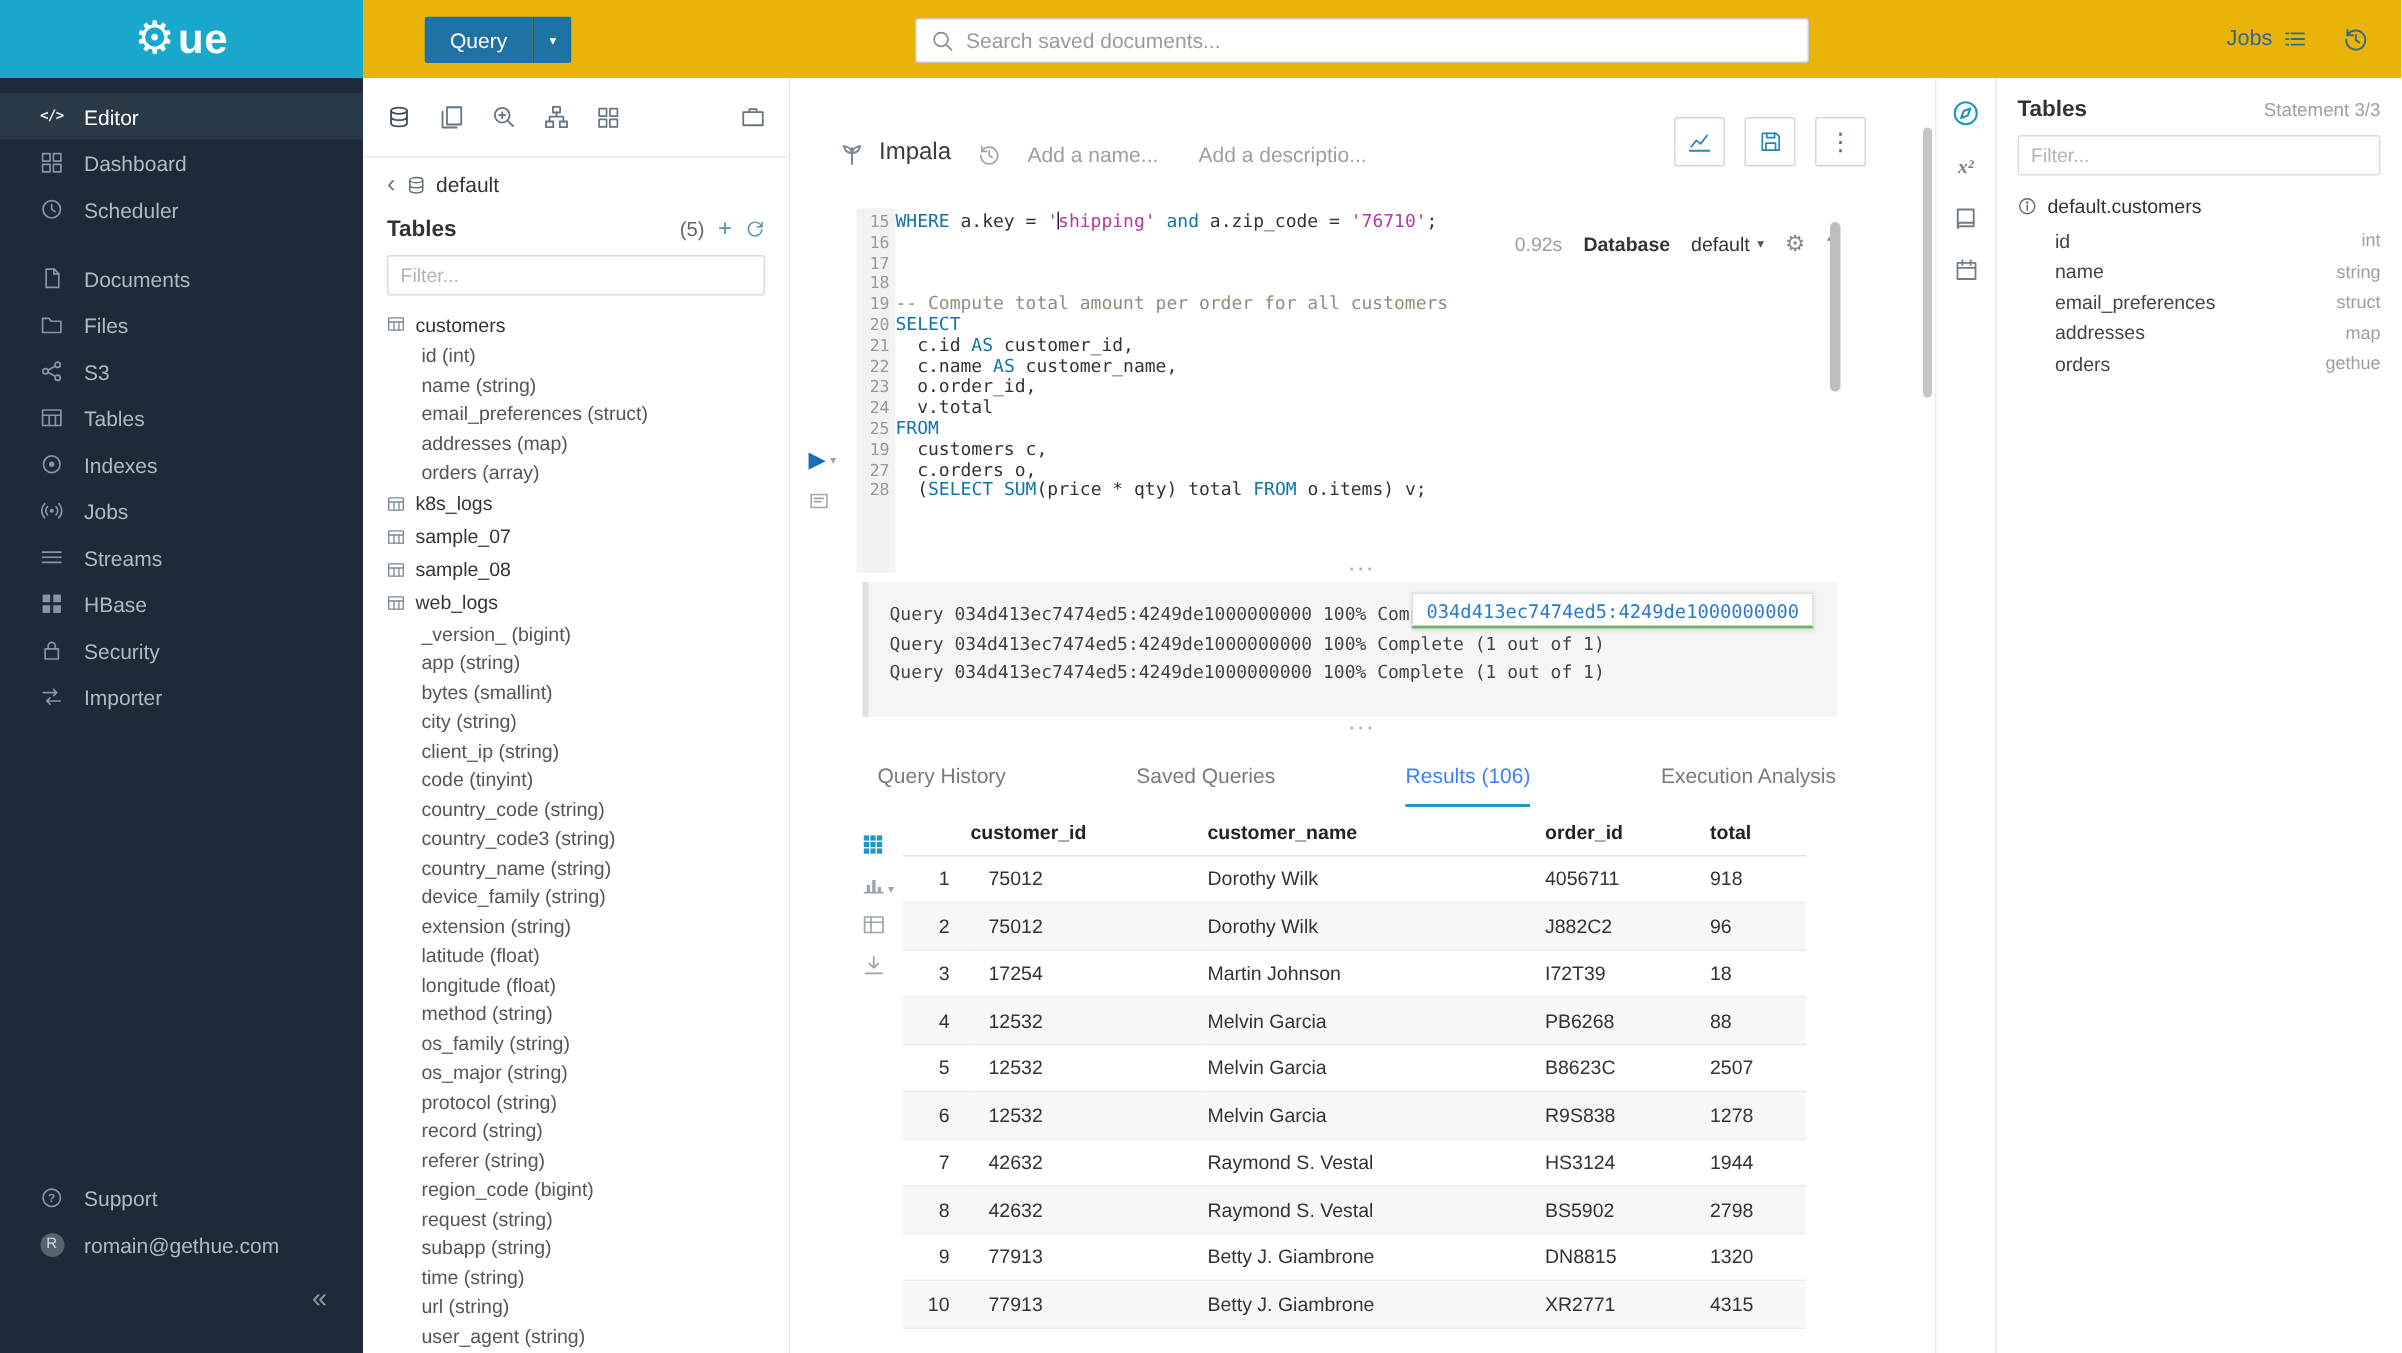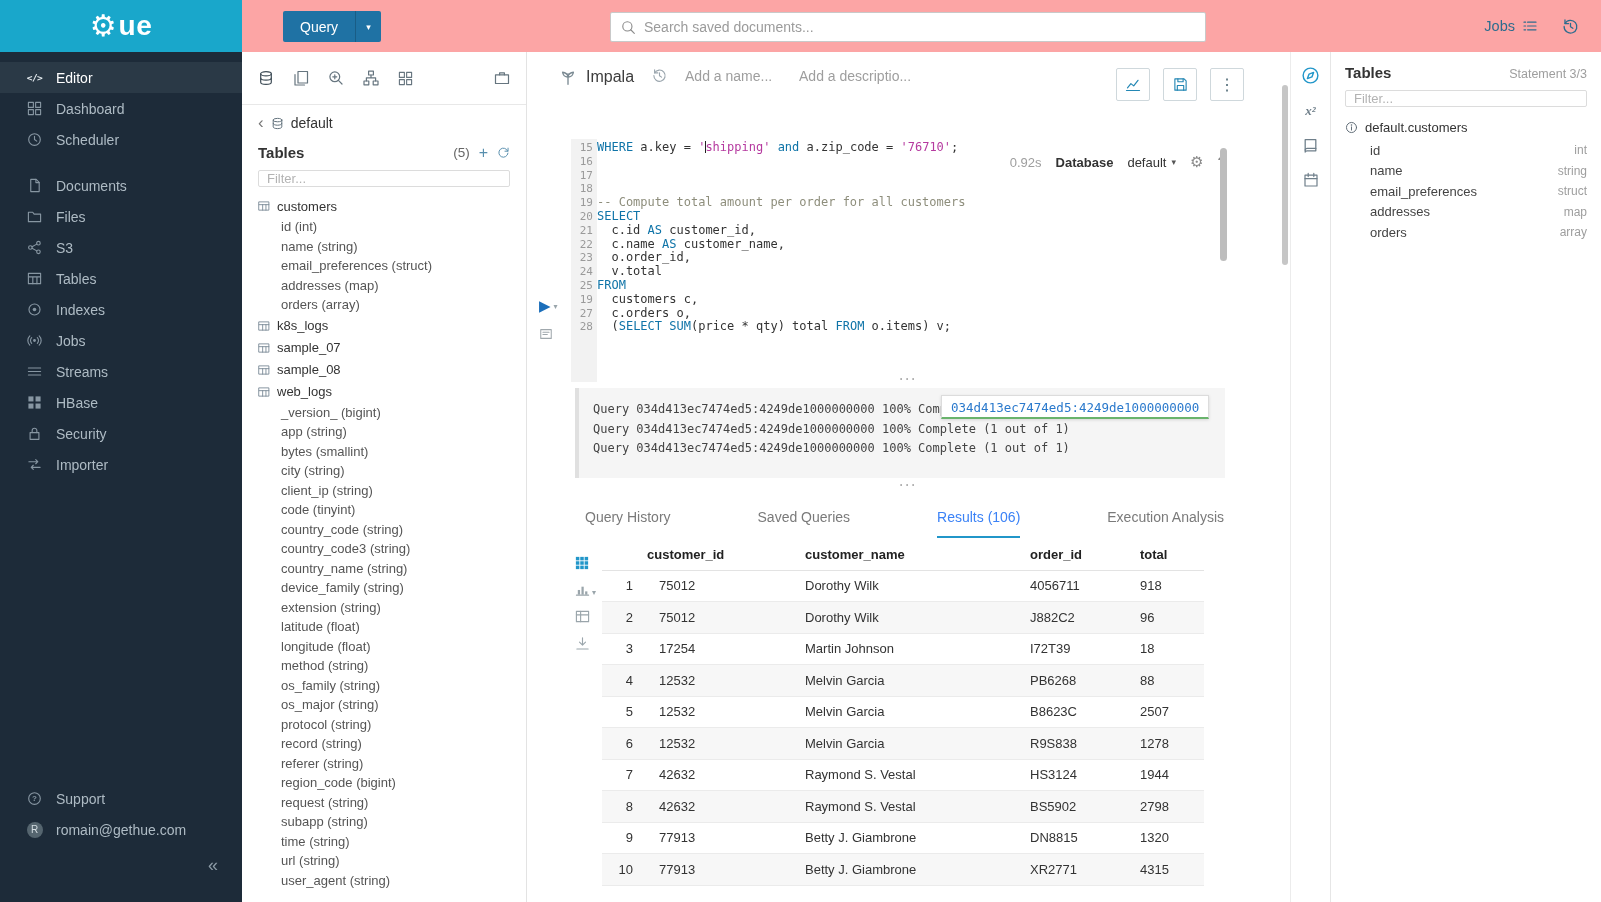--- a/index.html
+++ b/index.html
@@ -4,21 +4,21 @@
 <style>
 *{margin:0;padding:0;box-sizing:border-box}
 html,body{width:1601px;height:902px;overflow:hidden;background:#fff;font-family:"Liberation Sans",sans-serif;}
 .app{position:relative;width:1601px;height:902px;}
 .ic{display:block}
 
 .topbar{position:absolute;top:0;left:0;width:100%;height:52px;display:flex;}
 .logo-area{width:242px;height:52px;background:#19a7cb;display:flex;align-items:center;justify-content:center;gap:2px;color:#fff;}
 .logo-gear{font-size:30px;line-height:30px;}
 .logo-text{font-size:28px;font-weight:700;letter-spacing:.5px;}
-.header-rest{flex:1;position:relative;background:#fca5a5;}
+.header-rest{flex:1;position:relative;background:#eab308;}
 .query-btn{position:absolute;left:41px;top:11px;height:31px;display:flex;border-radius:2px;overflow:hidden;cursor:pointer;}
 .query-btn .qb-main{background:#1f72a4;color:#fff;font-size:14px;display:flex;align-items:center;padding:0 17px;}
 .query-btn .qb-caret{background:#1f72a4;border-left:1px solid rgba(0,0,0,.18);width:26px;display:flex;align-items:center;justify-content:center;color:#fff;font-size:9px;}
 .search-box{position:absolute;left:368px;top:12px;width:596px;height:30px;border:1px solid #c9c9c9;border-radius:2px;display:flex;align-items:center;padding:0 10px;gap:8px;color:#8b8b8b;background:#fff;}
 .search-box input{flex:1;border:none;outline:none;font-size:14px;color:#333;font-family:"Liberation Sans",sans-serif;}
 .search-box input::placeholder{color:#9b9b9b}
 .top-right{position:absolute;right:22px;top:0;height:52px;display:flex;align-items:center;gap:24px;color:#2c6c8e;}
 .jobs-link{display:flex;align-items:center;gap:7px;font-size:14.5px;cursor:pointer;}
 
 .leftnav{position:absolute;top:52px;left:0;width:242px;height:850px;background:#1d2b39;display:flex;flex-direction:column;padding-top:10px;}
@@ -38,29 +38,29 @@
 .assist-icons .last{margin-left:auto}
 .assist-body{padding:10px 16px 0 16px;}
 .breadcrumb{display:flex;align-items:center;gap:7px;color:#333;font-size:14px;}
 .crumb-back{color:#777;font-size:17px;line-height:14px;cursor:pointer;}
 .crumb-db{color:#5f6e79}
 .tables-head{display:flex;align-items:center;margin-top:13px;}
 .tables-title{font-size:15px;font-weight:700;color:#333;}
 .tables-right{margin-left:auto;display:flex;align-items:center;gap:9px;color:#588fae;}
 .tables-count{color:#666;font-size:13.5px;}
 .plus-ic{font-size:16px;line-height:14px;cursor:pointer;}
-.filter-input{width:100%;height:17px;border:1px solid #dcdcdc;border-radius:2px;padding:0 8px;font-size:13px;color:#333;outline:none;margin-top:9px;font-family:"Liberation Sans",sans-serif;}
+.filter-input{width:100%;height:27px;border:1px solid #dcdcdc;border-radius:2px;padding:0 8px;font-size:13px;color:#333;outline:none;margin-top:9px;font-family:"Liberation Sans",sans-serif;}
 .filter-input::placeholder{color:#b3b3b3}
 .assist-tree{margin-top:8px;}
 .tree-table{display:flex;align-items:center;gap:7px;height:22px;font-size:13px;color:#333;cursor:pointer;}
 .tree-table .ic{color:#7a8a96}
 .tree-col{height:19.5px;line-height:19.5px;padding-left:23px;font-size:13px;color:#555;white-space:nowrap;cursor:pointer;}
 
 .main{position:absolute;left:527px;top:52px;width:763px;height:850px;background:#fff;overflow:hidden;}
-.editor-header{position:absolute;top:16px;left:0;right:0;height:53px;display:flex;align-items:flex-start;padding:0 46px 0 32px;gap:18px;}
+.editor-header{position:absolute;top:6px;left:0;right:0;height:53px;display:flex;align-items:flex-end;padding:0 46px 0 32px;gap:18px;}
 .engine{display:flex;align-items:center;gap:9px;font-size:16px;color:#3c3c3c;}
 .engine .ic{color:#7b8a93}
 .eh-hist{color:#9aa5ad}
 .name-input,.desc-input{border:none;outline:none;font-size:14px;color:#333;width:96px;font-family:"Liberation Sans",sans-serif;}
 .desc-input{width:112px}
 .name-input::placeholder,.desc-input::placeholder{color:#9e9e9e}
 .eh-actions{margin-left:auto;display:flex;align-items:center;gap:13px;}
 .act-btn{width:34px;height:33px;border:1px solid #cfd8dc;border-radius:2px;background:#fff;display:flex;align-items:center;justify-content:center;color:#2387b4;cursor:pointer;}
 .act-btn.kebab{color:#546e7a;font-size:16px;}
 .editor-toolbar{position:absolute;top:53px;left:0;right:0;height:34px;display:flex;align-items:center;justify-content:flex-end;gap:14px;padding-right:64px;font-size:13px;margin-top:40px;}
@@ -789,18 +789,18 @@
         <div class="ra-col">
           <span class="ra-name">email_preferences</span>
           <span class="ra-type">struct</span>
         </div>
         <div class="ra-col">
           <span class="ra-name">addresses</span>
           <span class="ra-type">map</span>
         </div>
         <div class="ra-col">
           <span class="ra-name">orders</span>
-          <span class="ra-type">array</span>
+          <span class="ra-type">gethue</span>
         </div>
       </div>
   </div>
 
 </div>
 
 </body></html>

